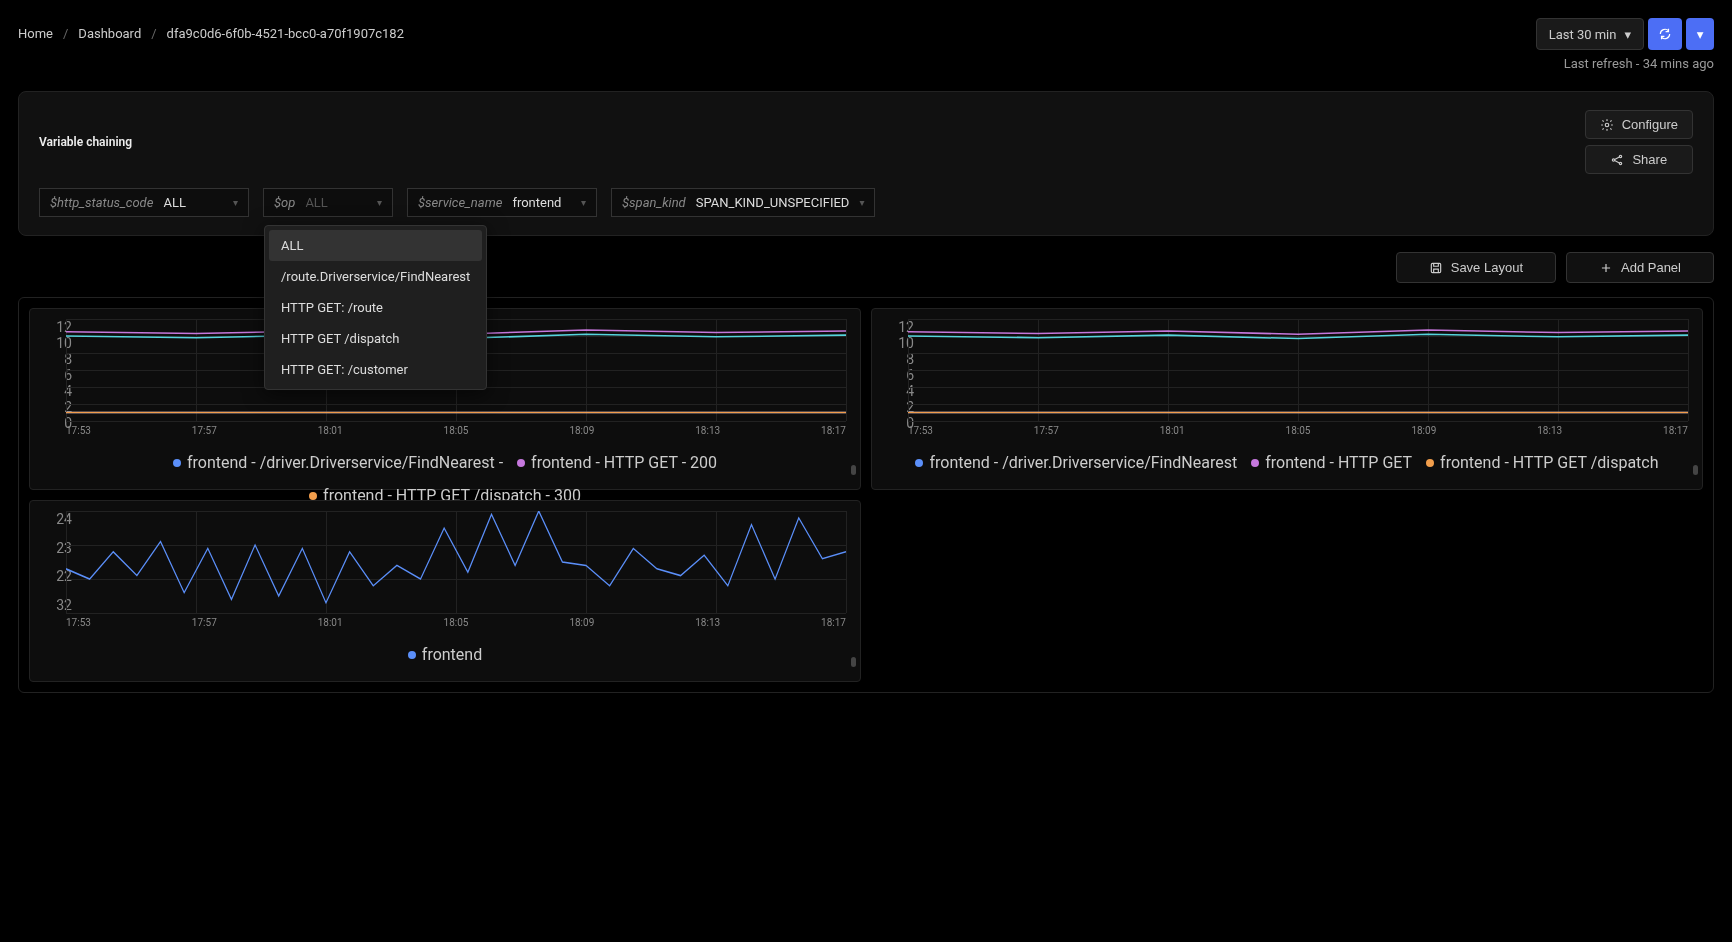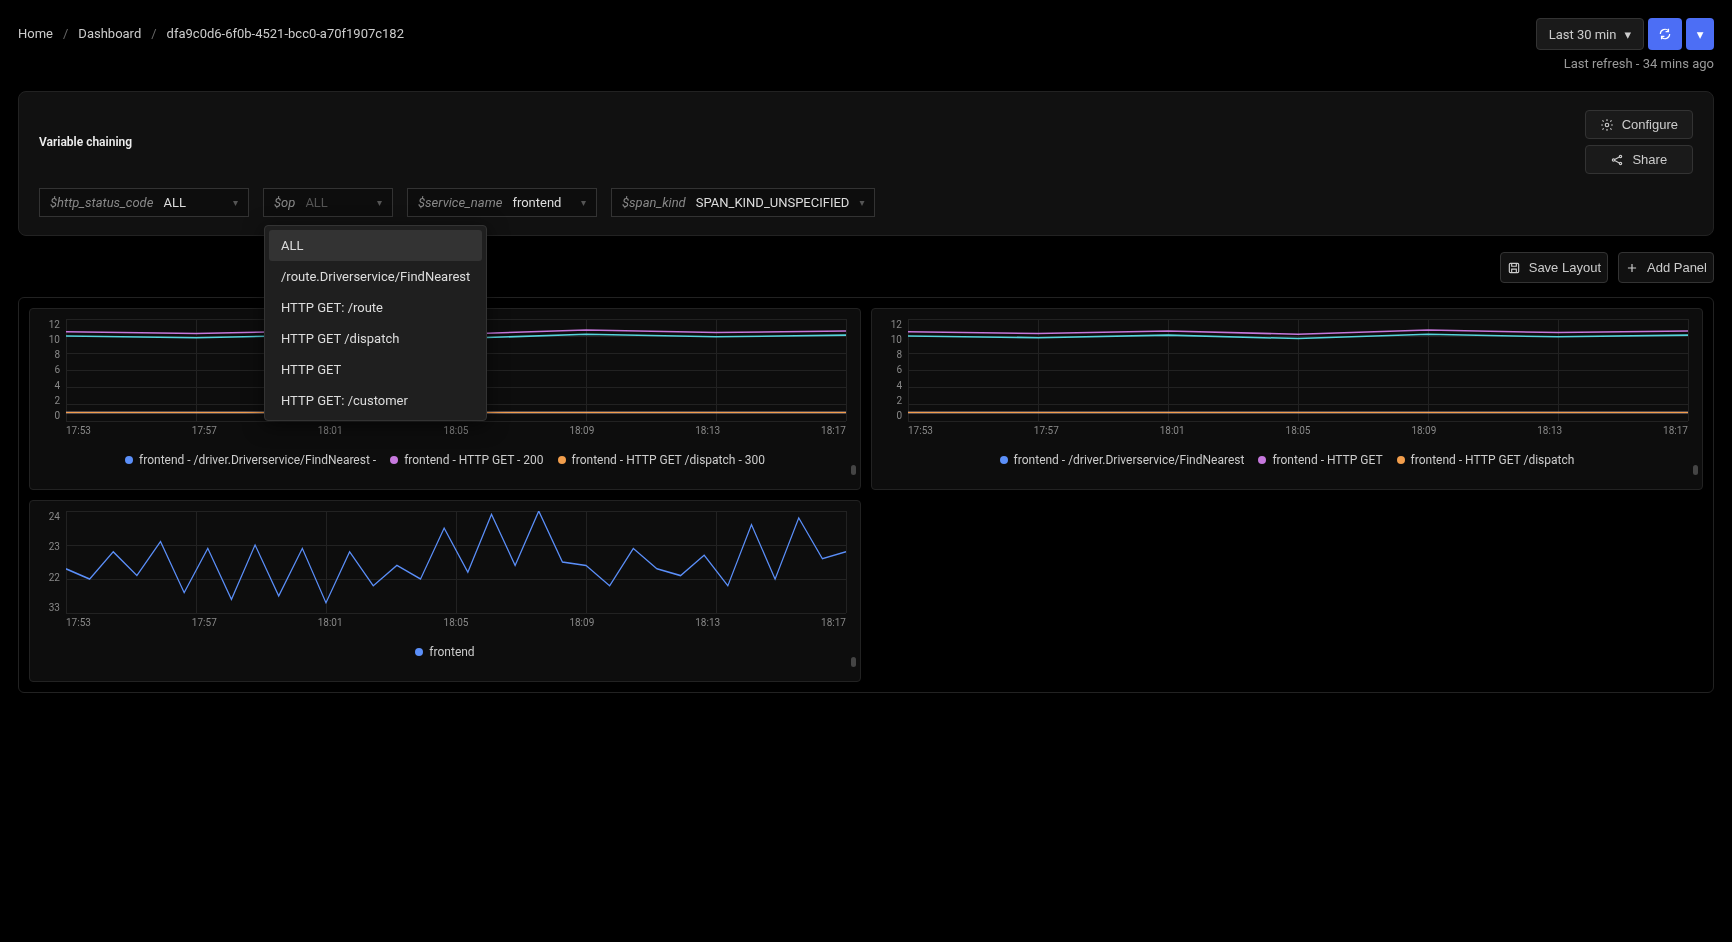--- a/index.html
+++ b/index.html
@@ -63,45 +63,45 @@
   box-shadow: 0 4px 20px rgba(0,0,0,0.6); z-index: 100; padding: 4px;
 }
 .dropdown-item {
   padding: 8px 12px; border-radius: 3px; cursor: pointer; color: #ddd;
 }
 .dropdown-item.selected { background: #333; }
 
 .layout-actions { display: flex; justify-content: flex-end; gap: 10px; margin-bottom: 14px; }
 .layout-btn {
   background: #111; border: 1px solid #333; border-radius: 4px;
-  padding: 7px 6px; display: flex; align-items: center; gap: 8px; cursor: pointer;
+  padding: 7px 32px; display: flex; align-items: center; gap: 8px; cursor: pointer;
   color: #ccc; font-size: 13px;
 }
 
 .panels-wrap { border: 1px solid #222; border-radius: 6px; padding: 10px; }
 .panels-grid { display: flex; flex-wrap: wrap; gap: 10px; }
 .panel {
   background: #0d0d0d; border: 1px solid #222; border-radius: 4px;
   padding: 10px 8px 8px 8px; position: relative;
 }
 .panel.wide { width: calc(50% - 5px); height: 182px; }
 .panel.half { width: calc(50% - 5px); height: 182px; }
 
 .chart { width: 100%; height: 130px; position: relative; }
-.y-axis { position: absolute; left: 0; top: 0; height: 102px; width: 26px;
+.y-axis { position: absolute; left: 12px; top: 0; height: 102px; width: 26px;
   display: flex; flex-direction: column; justify-content: space-between;
-  font-size: 10px; color: #888; text-align: right; }
+  font-size: 14px; color: #888; text-align: right; }
 .y-axis span { display: block; padding-right: 4px; }
 .plot { position: absolute; left: 28px; right: 6px; top: 0; height: 102px; }
 .gridline { position: absolute; left: 0; right: 0; border-top: 1px solid #222; }
 .vgrid { position: absolute; top: 0; bottom: 0; border-left: 1px solid #222; }
 .x-axis { position: absolute; left: 28px; right: 6px; top: 106px;
   display: flex; justify-content: space-between; font-size: 10px; color: #888; }
 .legend { display: flex; justify-content: center; flex-wrap: wrap; gap: 14px;
-  font-size: 12px; color: #ccc; margin-top: 4px; }
+  font-size: 16px; color: #ccc; margin-top: 4px; }
 .legend-item { display: flex; align-items: center; gap: 6px; }
 .swatch { width: 8px; height: 8px; border-radius: 50%; }
 .scroll-thumb { position: absolute; right: 4px; width: 5px; height: 10px;
   background: #444; border-radius: 3px; }
 
 svg.plot-svg { position: absolute; left: 0; top: 0; width: 100%; height: 100%; }
 path.series { fill: none; stroke-width: 1.5; }
 
 .chev-down::after { content: "▾"; }
 .icon-svg { width: 14px; height: 14px; }
@@ -166,21 +166,20 @@
     </div>
     <div class="filter-sel" style="min-width:130px">
       <span class="label">$op</span>
       <span class="placeholder">ALL</span>
       <span class="chev chev-down"></span>
       <div class="dropdown" id="op-dropdown">
           <div class="dropdown-item selected">ALL</div>
           <div class="dropdown-item">/route.Driverservice/FindNearest</div>
           <div class="dropdown-item">HTTP GET: /route</div>
           <div class="dropdown-item">HTTP GET /dispatch</div>
-          <div class="dropdown-item">HTTP GET</div>
           <div class="dropdown-item">HTTP GET: /customer</div>
         </div>
     </div>
     <div class="filter-sel" style="min-width:190px">
       <span class="label">$service_name</span>
       <span class="value">frontend</span>
       <span class="chev chev-down"></span>
     </div>
     <div class="filter-sel" style="min-width:250px">
       <span class="label">$span_kind</span>
@@ -325,21 +324,21 @@
           </div>
         </div>
         <div class="scroll-thumb" style="bottom: 14px;"></div>
       </div>
     <div class="panel half" id="panel-2">
         <div class="chart">
           <div class="y-axis">
             <span>24</span>
             <span>23</span>
             <span>22</span>
-            <span>33</span>
+            <span>32</span>
           </div>
           <div class="plot">
             <div class="gridline" style="top: 100%;"></div>
             <div class="gridline" style="top: 66.6667%;"></div>
             <div class="gridline" style="top: 33.3333%;"></div>
             <div class="gridline" style="top: 0%;"></div>
             <div class="vgrid" style="left: 0%;"></div>
             <div class="vgrid" style="left: 16.6667%;"></div>
             <div class="vgrid" style="left: 33.3333%;"></div>
             <div class="vgrid" style="left: 50%;"></div>

